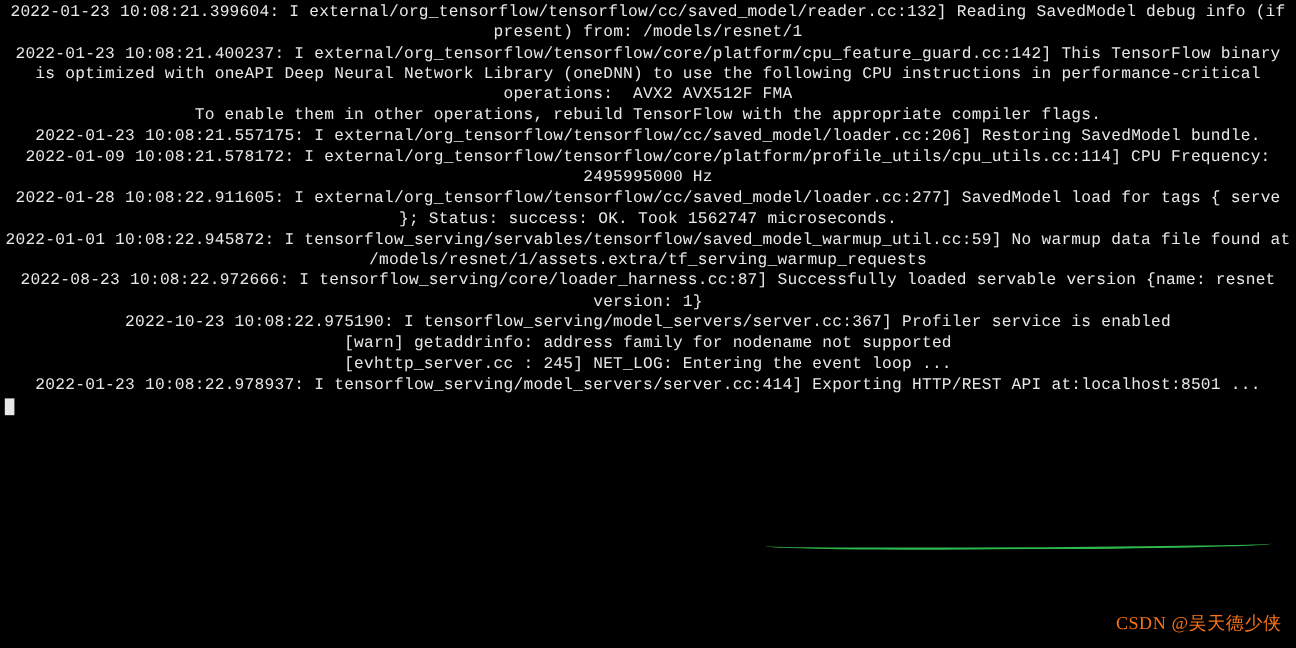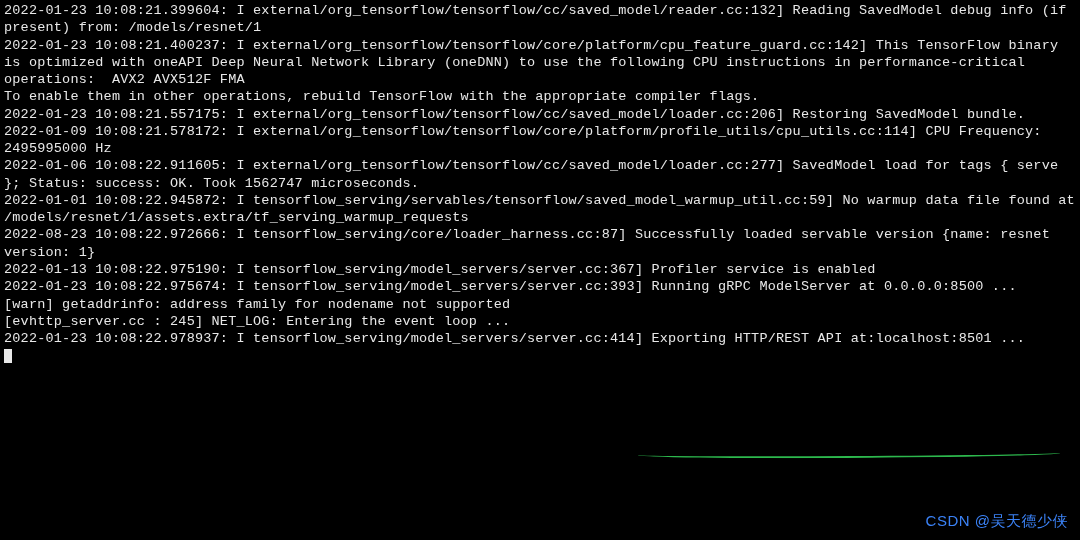--- a/index.html
+++ b/index.html
@@ -16,62 +16,62 @@
       font-size: 13.5px;
       line-height: 1.28;
       overflow: hidden;
       position: relative;
       padding: 2px 4px;
       letter-spacing: 0.2px;
     }
     .log-line {
       word-wrap: break-word;
       white-space: pre-wrap;
+      text-align: center;
     }
     .green-underline {
       position: absolute;
       top: 450px;
       left: 638px;
       width: 422px;
       height: 8px;
       border-bottom: 2px solid #2db84d;
       border-radius: 0 0 50% 50%;
       transform: rotate(-0.3deg);
     }
     .watermark {
       position: absolute;
       bottom: 10px;
       right: 12px;
-      color: #3b82f6;
-      font-family: Liberation Sans, sans-serif;
+      color: #f97316;
+      font-family: Liberation Serif, serif;
       font-size: 15px;
       letter-spacing: 0.5px;
     }
     .cursor {
       display: inline-block;
       width: 8px;
       height: 14px;
       background: #e8e8e8;
       vertical-align: text-bottom;
     }
   </style>
 </head>
 <body>
 
 <div>
   <div class="log-line">2022-01-23 10:08:21.399604: I external/org_tensorflow/tensorflow/cc/saved_model/reader.cc:132] Reading SavedModel debug info (if present) from: /models/resnet/1</div>
   <div class="log-line">2022-01-23 10:08:21.400237: I external/org_tensorflow/tensorflow/core/platform/cpu_feature_guard.cc:142] This TensorFlow binary is optimized with oneAPI Deep Neural Network Library (oneDNN) to use the following CPU instructions in performance-critical operations:  AVX2 AVX512F FMA</div>
   <div class="log-line">To enable them in other operations, rebuild TensorFlow with the appropriate compiler flags.</div>
   <div class="log-line">2022-01-23 10:08:21.557175: I external/org_tensorflow/tensorflow/cc/saved_model/loader.cc:206] Restoring SavedModel bundle.</div>
   <div class="log-line">2022-01-09 10:08:21.578172: I external/org_tensorflow/tensorflow/core/platform/profile_utils/cpu_utils.cc:114] CPU Frequency: 2495995000 Hz</div>
-  <div class="log-line">2022-01-06 10:08:22.911605: I external/org_tensorflow/tensorflow/cc/saved_model/loader.cc:277] SavedModel load for tags { serve }; Status: success: OK. Took 1562747 microseconds.</div>
+  <div class="log-line">2022-01-28 10:08:22.911605: I external/org_tensorflow/tensorflow/cc/saved_model/loader.cc:277] SavedModel load for tags { serve }; Status: success: OK. Took 1562747 microseconds.</div>
   <div class="log-line">2022-01-01 10:08:22.945872: I tensorflow_serving/servables/tensorflow/saved_model_warmup_util.cc:59] No warmup data file found at /models/resnet/1/assets.extra/tf_serving_warmup_requests</div>
   <div class="log-line">2022-08-23 10:08:22.972666: I tensorflow_serving/core/loader_harness.cc:87] Successfully loaded servable version {name: resnet version: 1}</div>
-  <div class="log-line">2022-01-13 10:08:22.975190: I tensorflow_serving/model_servers/server.cc:367] Profiler service is enabled</div>
-  <div class="log-line">2022-01-23 10:08:22.975674: I tensorflow_serving/model_servers/server.cc:393] Running gRPC ModelServer at 0.0.0.0:8500 ...</div>
+  <div class="log-line">2022-10-23 10:08:22.975190: I tensorflow_serving/model_servers/server.cc:367] Profiler service is enabled</div>
   <div class="log-line">[warn] getaddrinfo: address family for nodename not supported</div>
   <div class="log-line">[evhttp_server.cc : 245] NET_LOG: Entering the event loop ...</div>
   <div class="log-line">2022-01-23 10:08:22.978937: I tensorflow_serving/model_servers/server.cc:414] Exporting HTTP/REST API at:localhost:8501 ...</div>
   <span class="cursor"></span>
 </div>
 
 <div class="green-underline"></div>
 
 <div class="watermark">CSDN @吴天德少侠</div>
 

